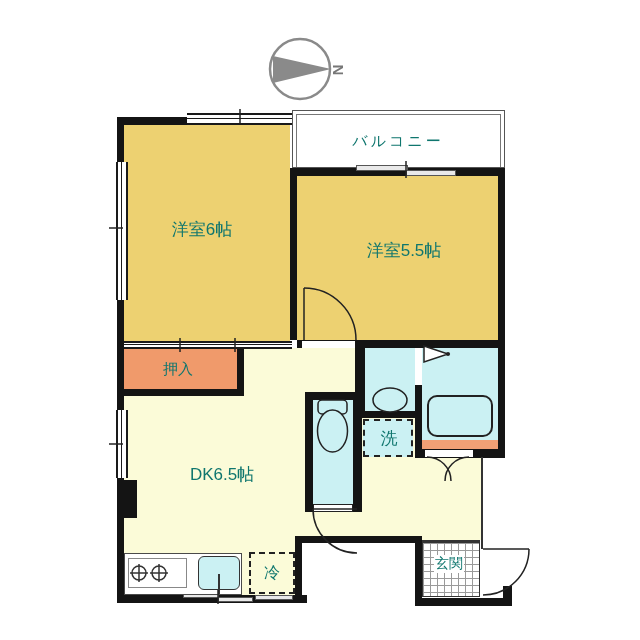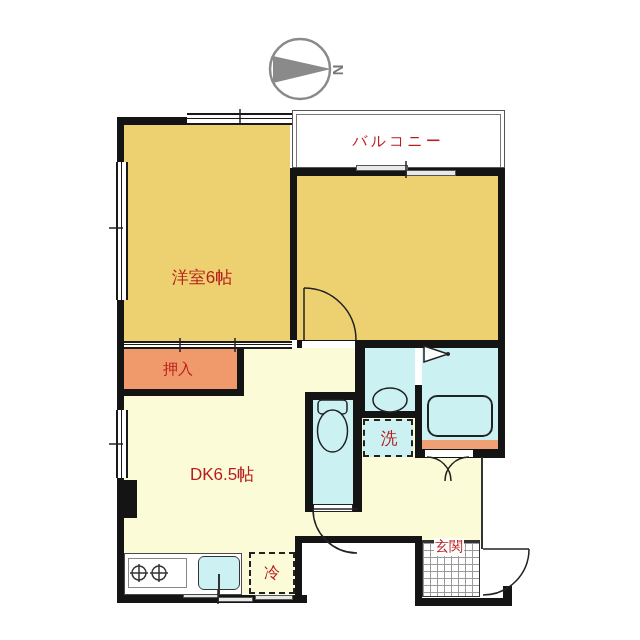--- a/index.html
+++ b/index.html
@@ -7,21 +7,21 @@
         font-family:"Liberation Sans","DejaVu Sans",sans-serif;}
   .abs{position:absolute;}
   .wall{position:absolute;background:#141414;}
   .thin{position:absolute;background:#333;}
   .fill-room{background:#EDD171;}
   .fill-dk{background:#FBFBD8;}
   .fill-wet{background:#CBF1F3;}
   .fill-closet{background:#F09A6B;}
   .fill-step{background:#F0A075;}
   .gap{position:absolute;background:#fff;}
-  .label{position:absolute;transform:translate(-50%,-50%);color:#b91c1c;white-space:nowrap;}
+  .label{position:absolute;transform:translate(-50%,-50%);color:#0f766e;white-space:nowrap;}
   .win-h{position:absolute;background:#fff;border-top:2px solid #1a1a1a;border-bottom:2px solid #1a1a1a;box-sizing:border-box;}
   .win-h::after{content:"";position:absolute;left:0;right:0;top:50%;height:1px;margin-top:-1px;background:#1a1a1a;}
   .win-v{position:absolute;background:#fff;border-left:2px solid #1a1a1a;border-right:2px solid #1a1a1a;box-sizing:border-box;}
   .win-v::after{content:"";position:absolute;top:0;bottom:0;left:50%;width:1px;margin-left:-1px;background:#1a1a1a;}
   .panel{position:absolute;background:#e9e9e9;border:1px solid #555;box-sizing:border-box;}
   .dash{position:absolute;border:2px dashed #222;box-sizing:border-box;}
   .balcony{position:absolute;background:#fff;border:1.5px solid #555;box-sizing:border-box;}
   .balcony-inner{position:absolute;left:3px;right:3px;top:3px;bottom:0;border:1px solid #777;border-bottom:none;}
   .grid{position:absolute;background-color:#fff;border:1px solid #333;box-sizing:border-box;
         background-image:linear-gradient(#9a9a9a 1px,transparent 1px),linear-gradient(90deg,#9a9a9a 1px,transparent 1px);
@@ -157,20 +157,21 @@
       <line x1="109" y1="228" x2="123" y2="228"></line>
       <line x1="109" y1="444" x2="123" y2="444"></line>
       <line x1="406" y1="161" x2="406" y2="178"></line>
       <line x1="218" y1="590" x2="218" y2="604"></line>
       <line x1="180" y1="338" x2="180" y2="352"></line>
       <line x1="235" y1="338" x2="235" y2="352"></line>
     </g>
   </svg>
 
   <div class="label" style="left:398px;top:141px;font-size:15px;letter-spacing:3px;">バルコニー</div>
-  <div class="label" style="left:202px;top:229px;font-size:17px;margin-top:48px;">洋室6帖</div>
+  <div class="label" style="left:202px;top:229px;font-size:17px;">洋室6帖</div>
+  <div class="label" style="left:404px;top:250px;font-size:17px;">洋室5.5帖</div>
   <div class="label" style="left:178px;top:369px;font-size:15px;">押入</div>
   <div class="label" style="left:222px;top:474px;font-size:17px;">DK6.5帖</div>
   <div class="label" style="left:389px;top:438px;font-size:17px;">洗</div>
   <div class="label" style="left:272px;top:573px;font-size:16px;">冷</div>
-  <div class="label" style="left:449px;top:547px;font-size:14px;background:#fff;padding:0 1px;">玄関</div>
+  <div class="label" style="left:449px;top:564px;font-size:14px;background:#fff;padding:0 1px;">玄関</div>
 
 </div>
 
 </body></html>

